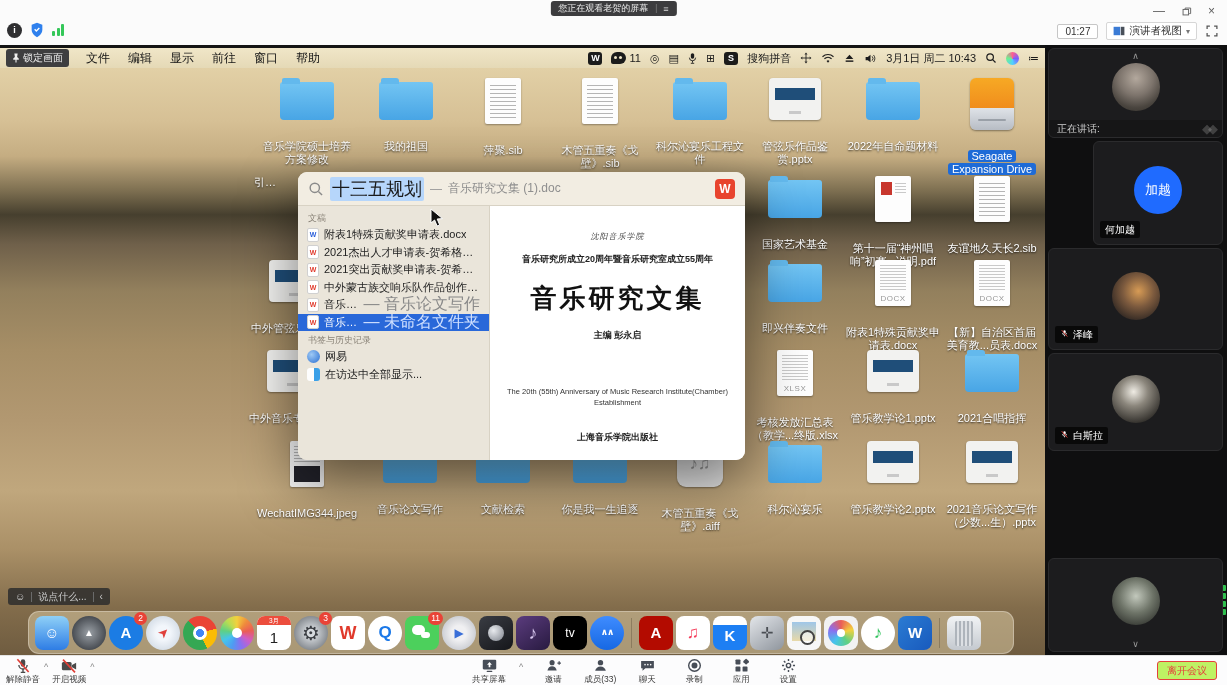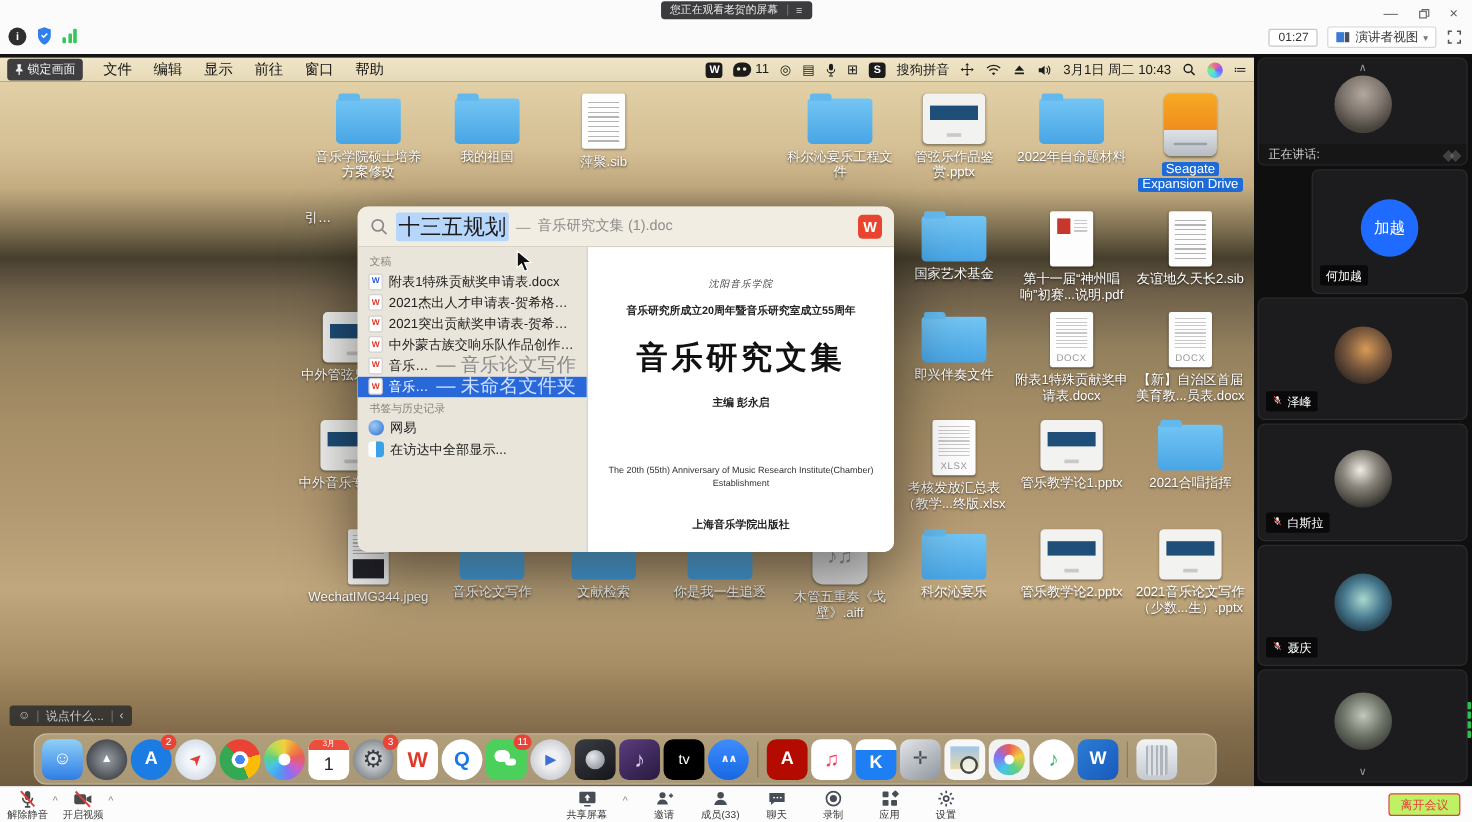--- a/index.html
+++ b/index.html
@@ -32,21 +32,21 @@
   .mb-chip { background:#1b1b1b; color:#fff; border-radius:3px; width:14px; height:13px; display:flex; align-items:center; justify-content:center; font-size:9px; font-weight:bold; }
   .mb-glyph { font-size:11px; }
   .wechat-blob { width:15px; height:12px; background:#1b1b1b; border-radius:6px 6px 6px 2px; position:relative; }
   .wechat-blob::before { content:""; position:absolute; left:3px; top:4px; width:3px; height:3px; background:#f0e6c8; border-radius:50%; box-shadow:5px 0 0 #f0e6c8; }
   .siri-dot { width:13px; height:13px; border-radius:50%; background:conic-gradient(#ff5f8f,#7a5fff,#4fd1ff,#6ef08f,#ff5f8f); }
 
   .desktop { position:absolute; left:0; top:23px; right:0; bottom:0; z-index:1;
     background:linear-gradient(180deg,#e2d0a6 0%,#d6c095 9%,#c5ad82 15%,#7c6e50 21%,#463f2e 25%,#6f604a 30%,#93805d 38%,#a68e66 48%,#b29871 60%,#c0a77d 72%,#aa9067 82%,#826c4b 92%,#6f5c40 100%); }
 
   
-  .desk-icon { position:absolute; width:96px; display:flex; flex-direction:column; align-items:center; gap:5px; z-index:2; }
+  .desk-icon { position:absolute; width:96px; display:flex; flex-direction:column; align-items:center; gap:20px; z-index:2; }
   .di { height:44px; display:flex; align-items:flex-end; justify-content:center; position:relative; }
   .di-folder { width:54px; height:38px; background:linear-gradient(180deg,#73c5f3 0%,#48a5e5 100%); border-radius:3px 3px 4px 4px; position:relative; margin-top:4px; }
   .di-folder::before { content:""; position:absolute; top:-4px; left:2px; width:18px; height:6px; background:#63b9ed; border-radius:2px 3px 0 0; }
   .di-sib,.di-docx,.di-xlsx,.di-pdf { width:36px; height:46px; background:#fdfdfd; border-radius:2px; box-shadow:0 1px 2px rgba(0,0,0,.35); position:relative; overflow:hidden; }
   .di-sib::before { content:""; position:absolute; left:5px; right:5px; top:7px; height:34px; background:repeating-linear-gradient(180deg,#b5b5b5 0 1px,transparent 1px 4px); }
   .di-docx::before,.di-xlsx::before { content:""; position:absolute; left:5px; right:5px; top:5px; height:26px; background:repeating-linear-gradient(180deg,#c9c9c9 0 1px,transparent 1px 3px); }
   .di-pdf::before { content:""; position:absolute; left:6px; top:6px; width:11px; height:13px; background:#c8372e; }
   .di-pdf::after { content:""; position:absolute; left:20px; right:5px; top:7px; height:12px; background:repeating-linear-gradient(180deg,#c9c9c9 0 1px,transparent 1px 3px); }
   .di-ext { position:absolute; bottom:3px; left:0; right:0; text-align:center; font-size:8px; color:#999; letter-spacing:.5px; }
   .di-pptx { width:52px; height:42px; background:#f2f2f0; border-radius:4px; box-shadow:0 1px 2px rgba(0,0,0,.35); position:relative; }
@@ -434,20 +434,24 @@
         <div class="di-label">音乐学院硕士培养方案修改</div>
       </div>
       <div class="desk-icon" style="left: 455px; top: 33px;">
         <div class="di di-sib"></div>
         <div class="di-label">萍聚.sib</div>
       </div>
       <div class="desk-icon" style="left: 358px; top: 33px;">
         <div class="di di-folder"></div>
         <div class="di-label">我的祖国</div>
       </div>
+      <div class="desk-icon" style="left: 552px; top: 33px;">
+        <div class="di di-sib"></div>
+        <div class="di-label">木管五重奏《戈壁》.sib</div>
+      </div>
       <div class="desk-icon" style="left: 652px; top: 33px;">
         <div class="di di-folder"></div>
         <div class="di-label">科尔沁宴乐工程文件</div>
       </div>
       <div class="desk-icon" style="left: 747px; top: 33px;">
         <div class="di di-pptx"></div>
         <div class="di-label">管弦乐作品鉴赏.pptx</div>
       </div>
       <div class="desk-icon" style="left: 845px; top: 33px;">
         <div class="di di-folder"></div>
@@ -582,31 +586,20 @@
         <div class="avatar av-photo-baisila" style="top: 21px;"></div>
         <div class="name-chip">
           <span><svg width="9" height="9" viewBox="0 0 24 24">
               <rect x="9" y="3" width="6" height="10" rx="3" fill="#fff"></rect>
               <path d="M6.5 10.5a5.5 5.5 0 0 0 11 0M12 16v3.5" fill="none" stroke="#fff" stroke-width="1.8"></path>
               <path d="M4.5 3l15 17" stroke="#e8463f" stroke-width="2.4"></path>
             </svg></span>
           <span>白斯拉</span>
         </div>
       </div>
-      <div class="tile" style="top: 409px; height: 101px;">
-        <div class="avatar av-photo-nieqing" style="top: 23px;"></div>
-        <div class="name-chip">
-          <span><svg width="9" height="9" viewBox="0 0 24 24">
-              <rect x="9" y="3" width="6" height="10" rx="3" fill="#fff"></rect>
-              <path d="M6.5 10.5a5.5 5.5 0 0 0 11 0M12 16v3.5" fill="none" stroke="#fff" stroke-width="1.8"></path>
-              <path d="M4.5 3l15 17" stroke="#e8463f" stroke-width="2.4"></path>
-            </svg></span>
-          <span>聂庆</span>
-        </div>
-      </div>
       <div class="tile" style="top: 513px; height: 94px;">
         <div class="avatar av-photo-partial" style="top: 18px;"></div>
         <span class="chev" style="bottom: 2px;">∨</span>
       </div>
     </div>
 
   <div id="bottombar">
     <div class="bb-left" id="bb-left">
         <div class="bb-ctrl">
           <div class="ico">

